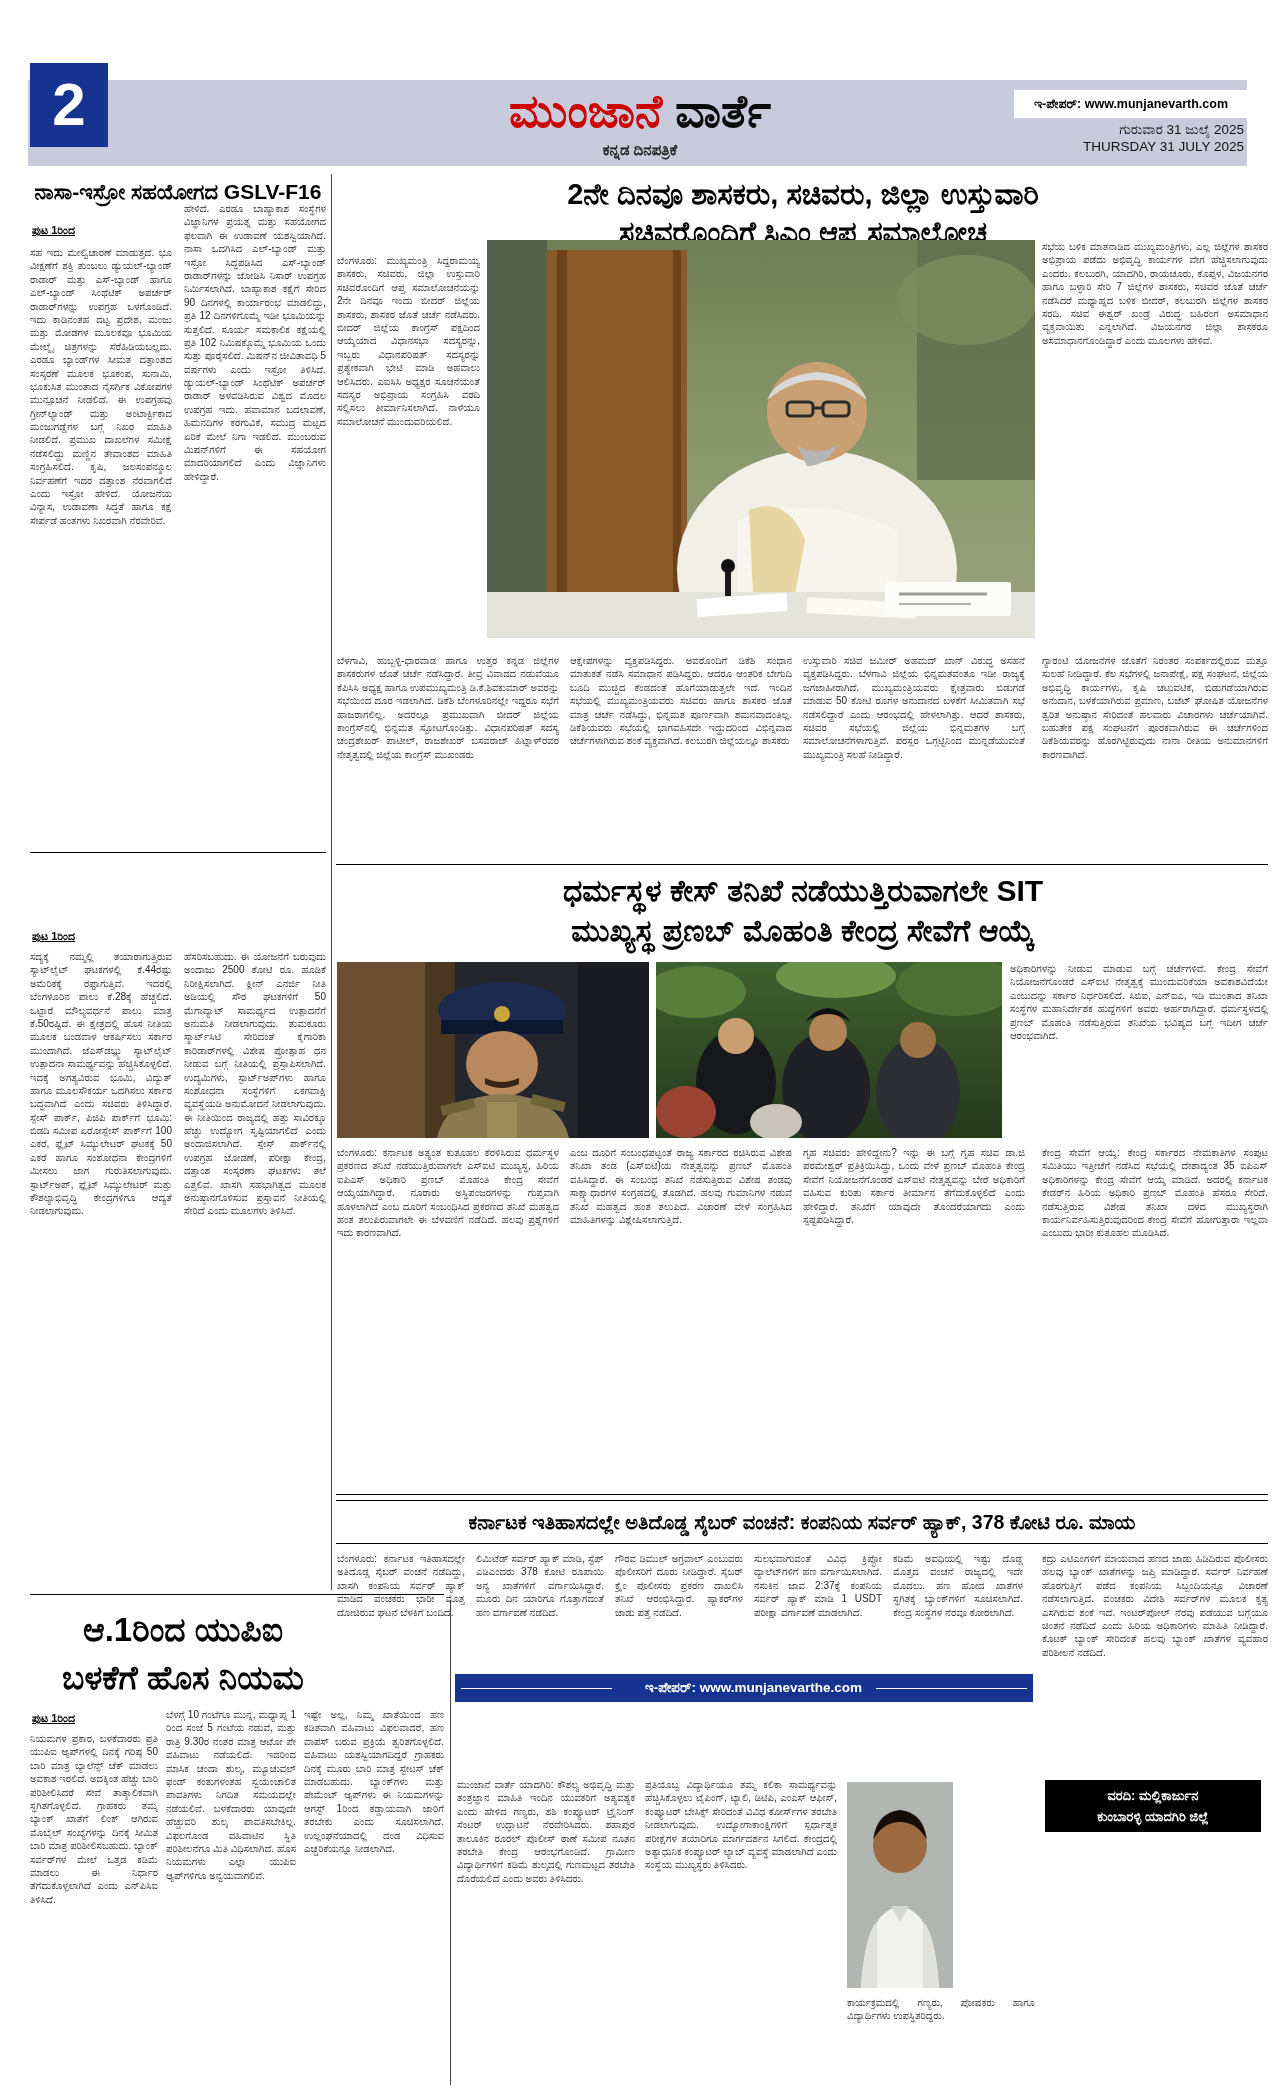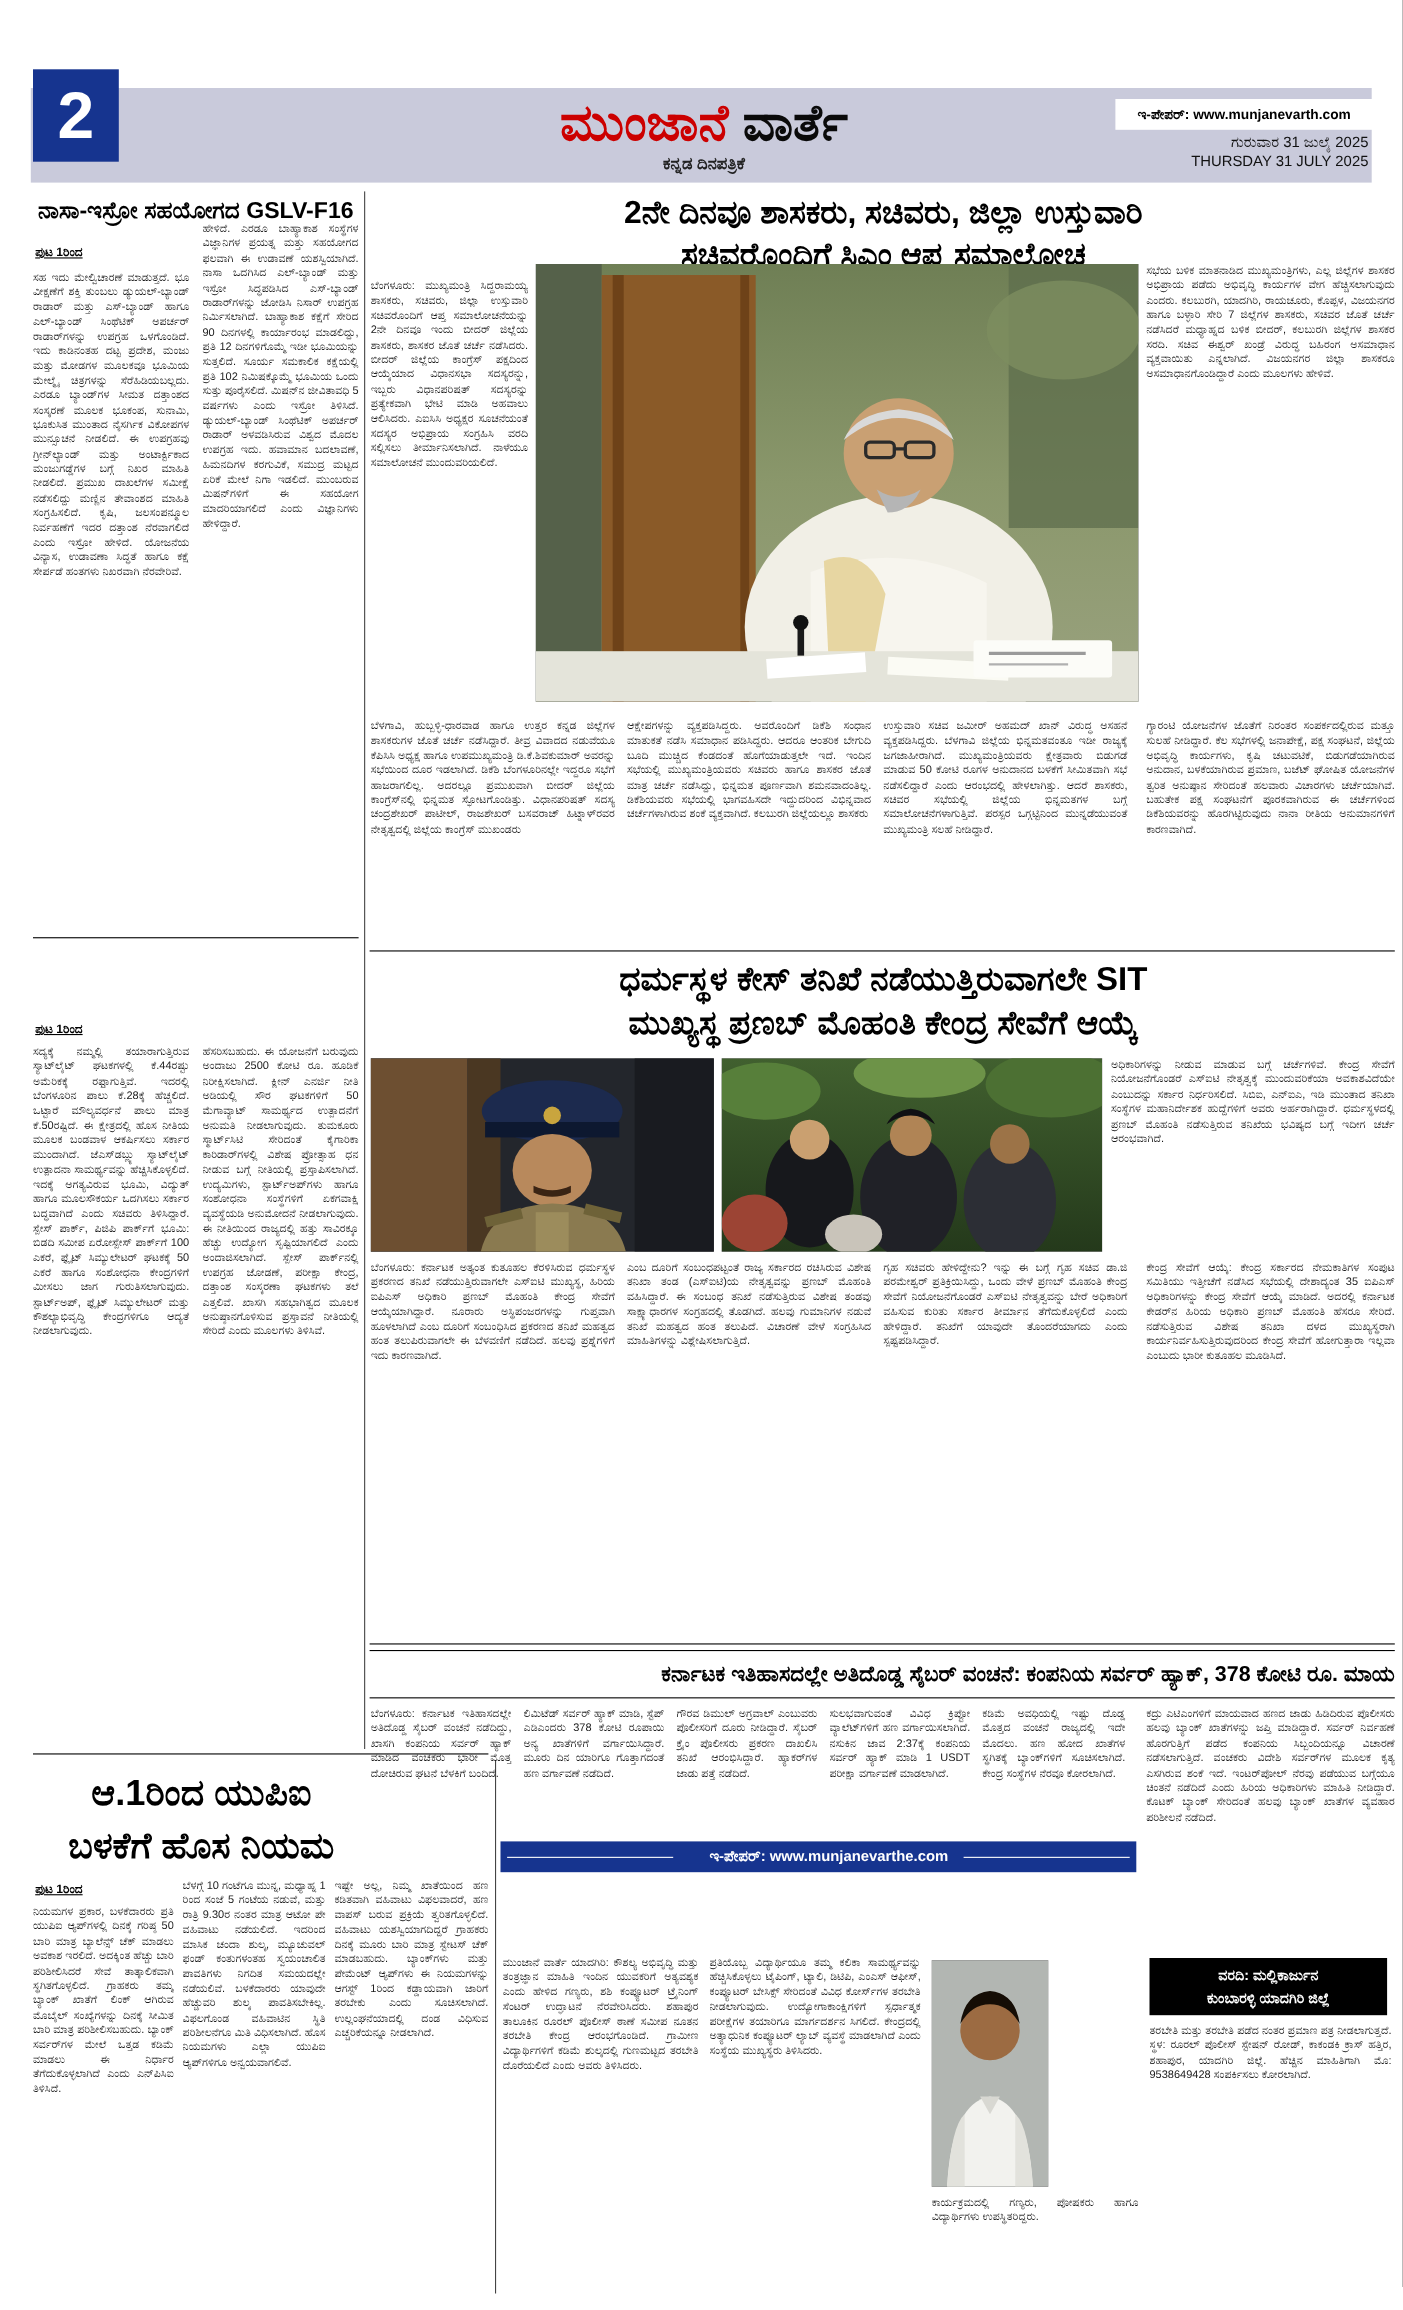--- a/index.html
+++ b/index.html
@@ -15,21 +15,21 @@
   .masthead-sub{text-align:center;font-weight:bold;font-size:15px;color:#222;}
   .epaper-box{background:#ffffff;font-weight:bold;font-size:12.5px;text-align:center;line-height:28px;color:#000;}
   .date-line{font-weight:normal;font-size:13.5px;text-align:right;color:#111;}
   
   .hl{font-weight:bold;color:#000;text-align:center;position:absolute;letter-spacing:0;}
   .cont-label{position:absolute;font-size:11px;font-weight:bold;text-decoration:underline;color:#000;}
   
   .col{position:absolute;font-size:10px;line-height:1.34;text-align:justify;overflow:hidden;color:#1a1a1a;word-break:break-word;}
   .rule-h{position:absolute;background:#000;height:1px;}
   .rule-v{position:absolute;background:#444;width:1px;}
-  .boxed-hl{border-top:1.5px solid #000;border-bottom:1.5px solid #000;text-align:right;}
+  .boxed-hl{border-top:1.5px solid #000;border-bottom:1.5px solid #000;}
   .bluebar{background:#16348f;color:#fff;display:flex;align-items:center;justify-content:center;gap:8px;}
   .bluebar .line{height:1px;background:#fff;flex:1;margin:0 6px;}
   .bluebar .txt{font-size:13.5px;font-weight:bold;white-space:nowrap;margin-left:19px;}
   .credit-box{background:#000;color:#fff;text-align:center;font-weight:bold;font-size:13px;line-height:1.6;padding-top:6px;box-sizing:border-box;}
   .photo{position:absolute;overflow:hidden;background:#777;}
   .photo svg{display:block;width:100%;height:100%;}
 </style>
 </head>
 <body>
 
@@ -189,15 +189,14 @@
       <path d="M14 206 Q18 150 30 140 L30 206 Z" fill="#e2e2dc"></path>
       <path d="M92 206 Q88 150 76 140 L76 206 Z" fill="#e2e2dc"></path>
     </svg>
   </div>
   <div class="col" style="left:847px;top:1996px;width:188px;height:86px;">ಕಾರ್ಯಕ್ರಮದಲ್ಲಿ ಗಣ್ಯರು, ಪೋಷಕರು ಹಾಗೂ ವಿದ್ಯಾರ್ಥಿಗಳು ಉಪಸ್ಥಿತರಿದ್ದರು.</div>
 
   <div class="abs credit-box" style="left:1045px;top:1780px;width:216px;height:52px;">
     <div>ವರದಿ: ಮಲ್ಲಿಕಾರ್ಜುನ</div>
     <div>ಕುಂಬಾರಳ್ಳಿ ಯಾದಗಿರಿ ಜಿಲ್ಲೆ</div>
   </div>
-  <div class="col" style="left:1045px;top:1840px;width:220px;height:242px;">ತರಬೇತಿ ಮತ್ತು ತರಬೇತಿ ಪಡೆದ ನಂತರ ಪ್ರಮಾಣ ಪತ್ರ ನೀಡಲಾಗುತ್ತದೆ. ಸ್ಥಳ: ರೂರಲ್ ಪೊಲೀಸ್ ಸ್ಟೇಷನ್ ರೋಡ್, ಕಾಕಂಡಕಿ ಕ್ರಾಸ್ ಹತ್ತಿರ, ಶಹಾಪುರ, ಯಾದಗಿರಿ ಜಿಲ್ಲೆ. ಹೆಚ್ಚಿನ ಮಾಹಿತಿಗಾಗಿ ಮೊ: 9538649428 ಸಂಪರ್ಕಿಸಲು ಕೋರಲಾಗಿದೆ.</div>
 
 </div>
 
 </body></html>

